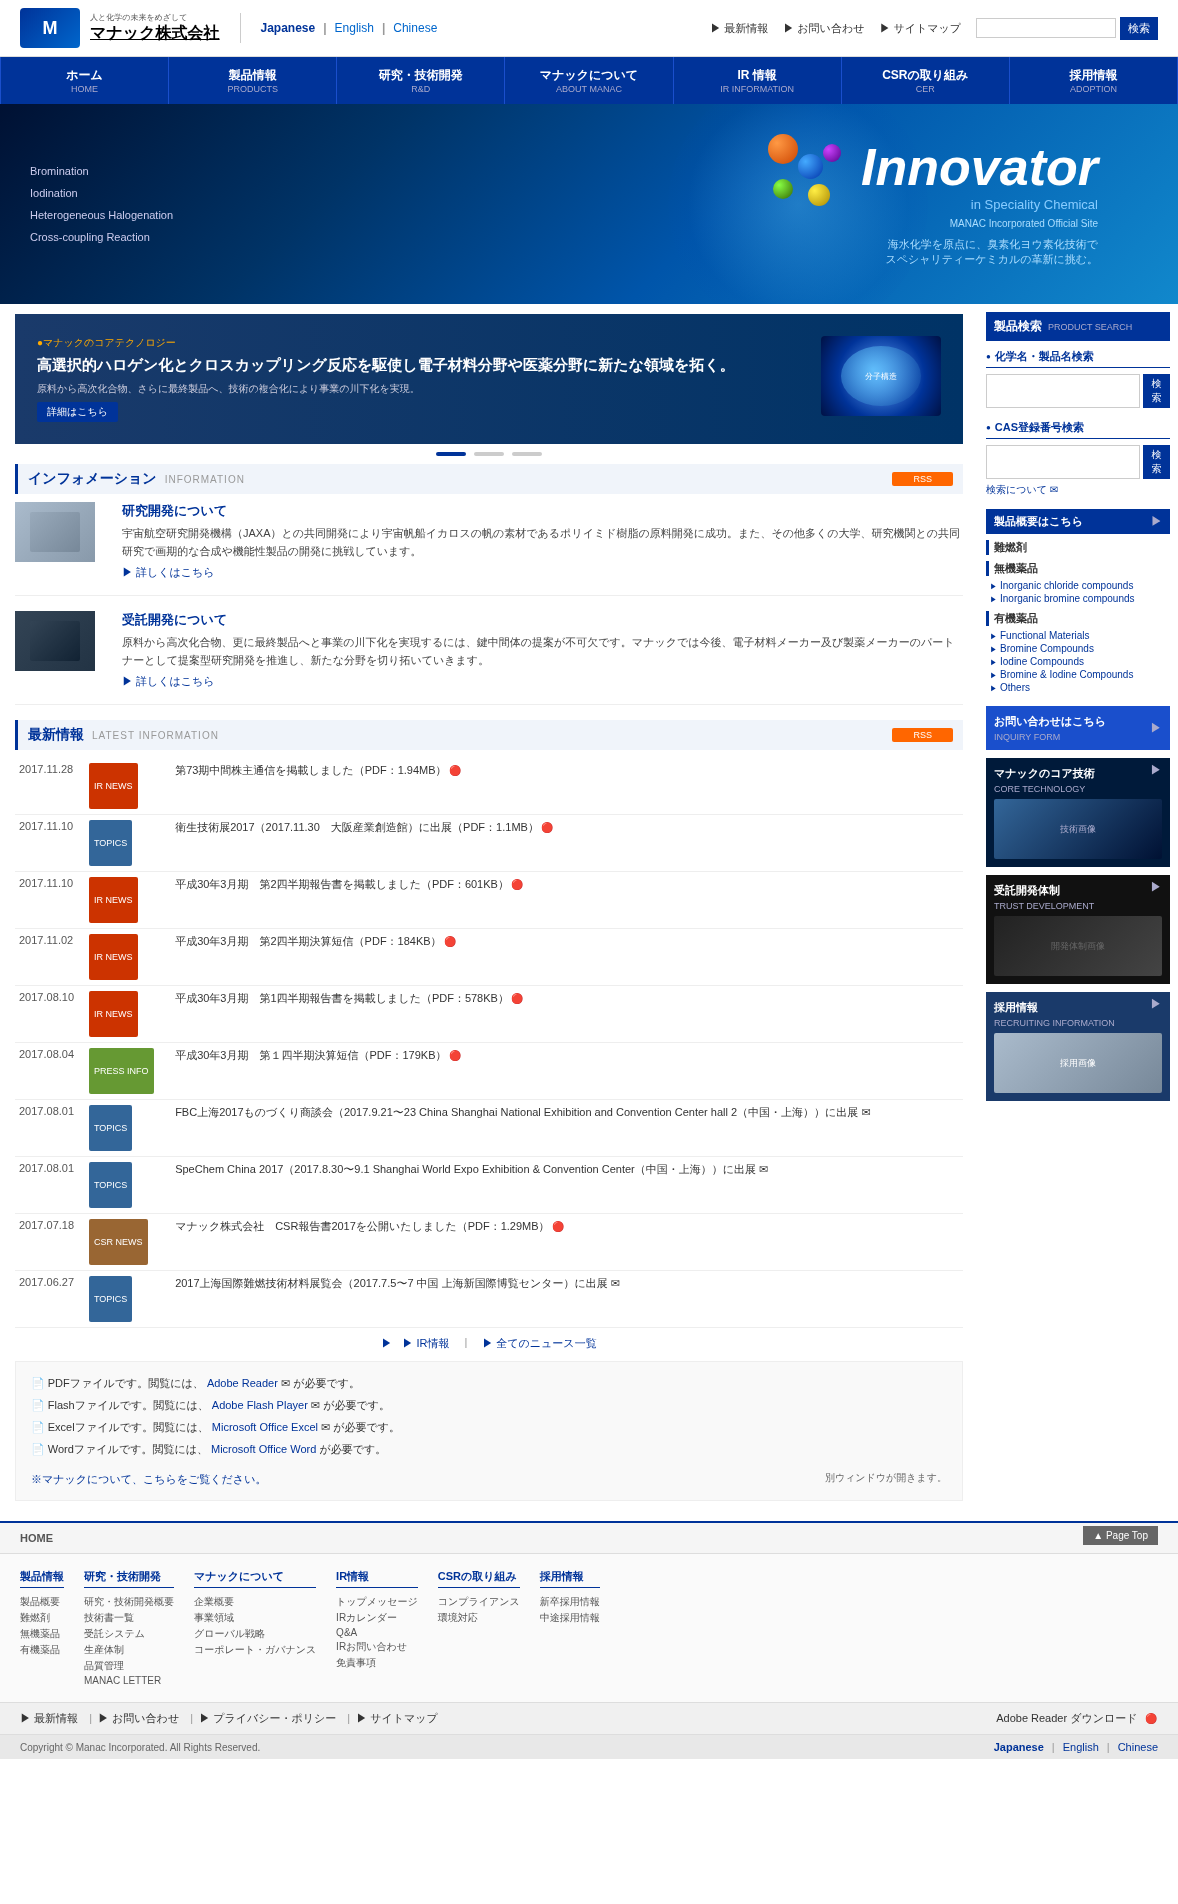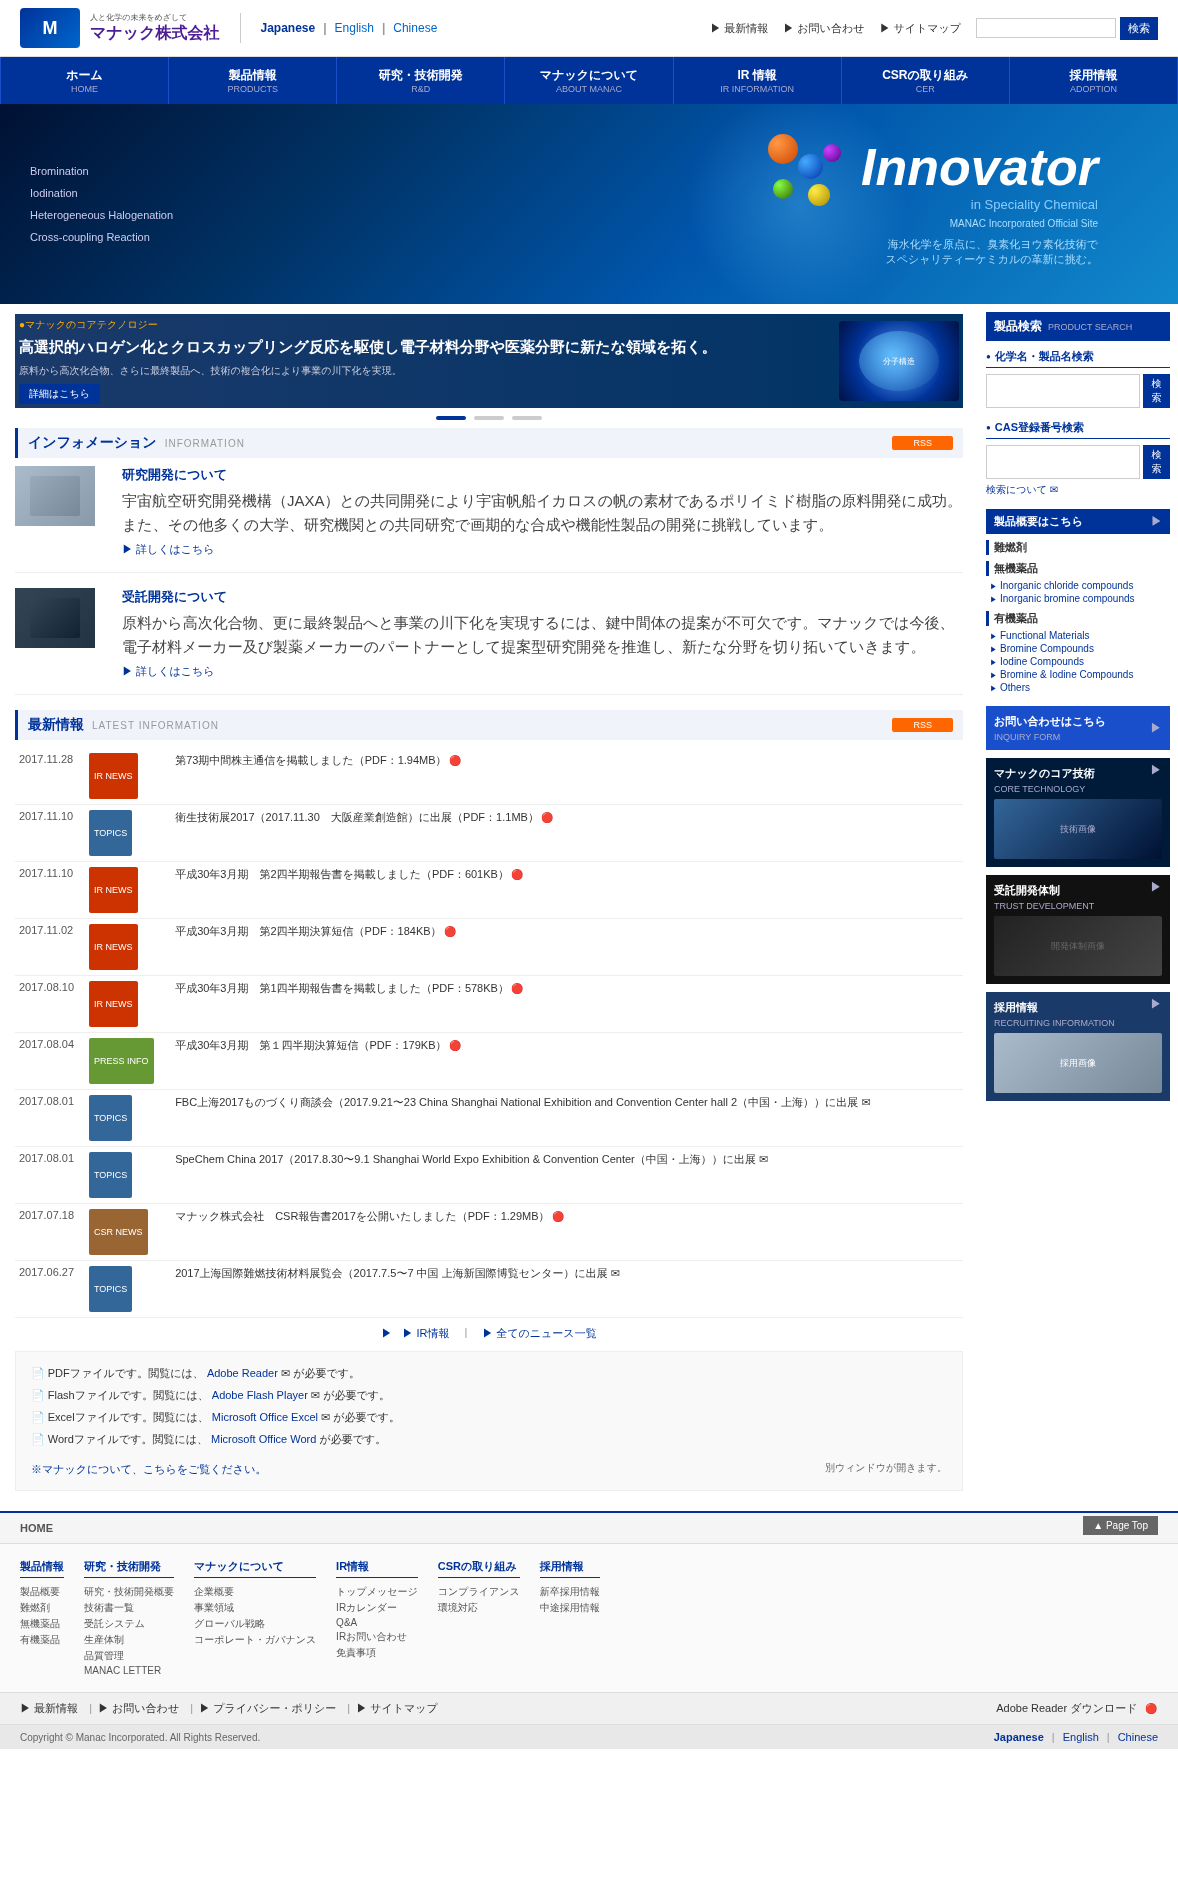--- a/index.html
+++ b/index.html
@@ -33,37 +33,37 @@
     #hero-innovator { font-size: 52px; font-style: italic; color: #fff; font-weight: bold; line-height: 1; }
     #hero-sub { font-size: 13px; color: #88ccff; margin-top: 4px; }
     #hero-desc { font-size: 10px; color: #aaddff; margin-top: 6px; text-align: right; }
     
     #hero-circle { position: absolute; right: 250px; top: -30px; width: 260px; height: 260px; background: radial-gradient(circle, rgba(100,200,255,0.3) 0%, rgba(0,80,180,0.1) 60%, transparent 80%); border-radius: 50%; }
 
     
     #main { display: flex; gap: 0; padding: 0; }
     #content { flex: 1; padding: 10px 15px; }
     #sidebar { width: 200px; min-width: 200px; padding: 8px; }
-    #core-tech-banner-wrap { background: linear-gradient(to right, #1a3a6a, #003366); display: flex; align-items: center; padding: 4px; margin-bottom: 0; }
+    #core-tech-banner-wrap { background: linear-gradient(to right, #1a3a6a, #003366); display: flex; align-items: flex-start; padding: 22px; margin-bottom: 0; }
     #core-tech-img { width: 120px; height: 80px; background: radial-gradient(circle, #66aaff 0%, #003399 60%, #001144 100%); border-radius: 4px; margin-left: 10px; flex-shrink: 0; display: flex; align-items: center; justify-content: center; overflow: hidden; }
     #core-tech-text { flex: 1; }
 
     
     .section-header { display: flex; align-items: center; background: #f0f4fa; border-left: 3px solid #003399; padding: 6px 10px; margin-bottom: 8px; }
     .section-header .ja { font-size: 14px; font-weight: bold; color: #003399; }
     .section-header .en { font-size: 10px; color: #999; margin-left: 8px; letter-spacing: 1px; }
     .section-header .rss { margin-left: auto; background: #ff6600; color: #fff; font-size: 9px; padding: 2px 21px; border-radius: 2px; cursor: pointer; }
 
     
     .news-item { display: flex; gap: 27px; margin-bottom: 15px; padding-bottom: 15px; border-bottom: 1px solid #eee; }
     .news-thumb { width: 80px; height: 60px; background: #ccd; flex-shrink: 0; overflow: hidden; }
     .news-thumb-1 { background: linear-gradient(135deg, #aabbcc 0%, #8899aa 100%); }
     .news-thumb-2 { background: linear-gradient(135deg, #334455 0%, #223344 100%); }
     .news-content h3 { font-size: 13px; font-weight: bold; color: #003399; margin-bottom: 5px; }
-    .news-content p { font-size: 15px; line-height: 1.6; color: #444; }
+    .news-content p { font-size: 11px; line-height: 1.6; color: #444; }
     .news-content a.more { font-size: 11px; color: #003399; display: block; margin-top: 5px; }
 
     
     .latest-table { width: 100%; border-collapse: collapse; font-size: 11px; }
     .latest-table tr { border-bottom: 1px solid #eee; }
     .latest-table td { padding: 5px 4px; vertical-align: top; }
     .latest-table .date { color: #555; white-space: nowrap; width: 70px; }
     .tag { display: inline-block; padding: 18px 5px; border-radius: 2px; font-size: 9px; color: #fff; white-space: nowrap; margin-right: 4px; }
     .tag-ir { background: #cc3300; }
     .tag-topics { background: #336699; }
@@ -128,21 +128,21 @@
 </head>
 <body>
 
 <div id="header">
   <div id="logo-area">
     <div style="width:60px;height:40px;background:linear-gradient(135deg,#003399,#0066cc);border-radius:4px;display:flex;align-items:center;justify-content:center;">
       <span style="color:#fff;font-size:18px;font-weight:bold;">M</span>
     </div>
     <div>
       <div style="font-size:8px;color:#555;">人と化学の未来をめざして</div>
-      <div style="font-size:16px;font-weight:bold;color:#4c1d95;">マナック株式会社</div>
+      <div style="font-size:16px;font-weight:bold;color:#000000;text-decoration:underline;">マナック株式会社</div>
     </div>
     <div style="width:1px;height:30px;background:#ccc;margin:0 10px;"></div>
     <div id="lang-switch">
       <span>Japanese</span>
       <span class="sep">|</span>
       <a href="#">English</a>
       <span class="sep">|</span>
       <a href="#">Chinese</a>
     </div>
   </div>

